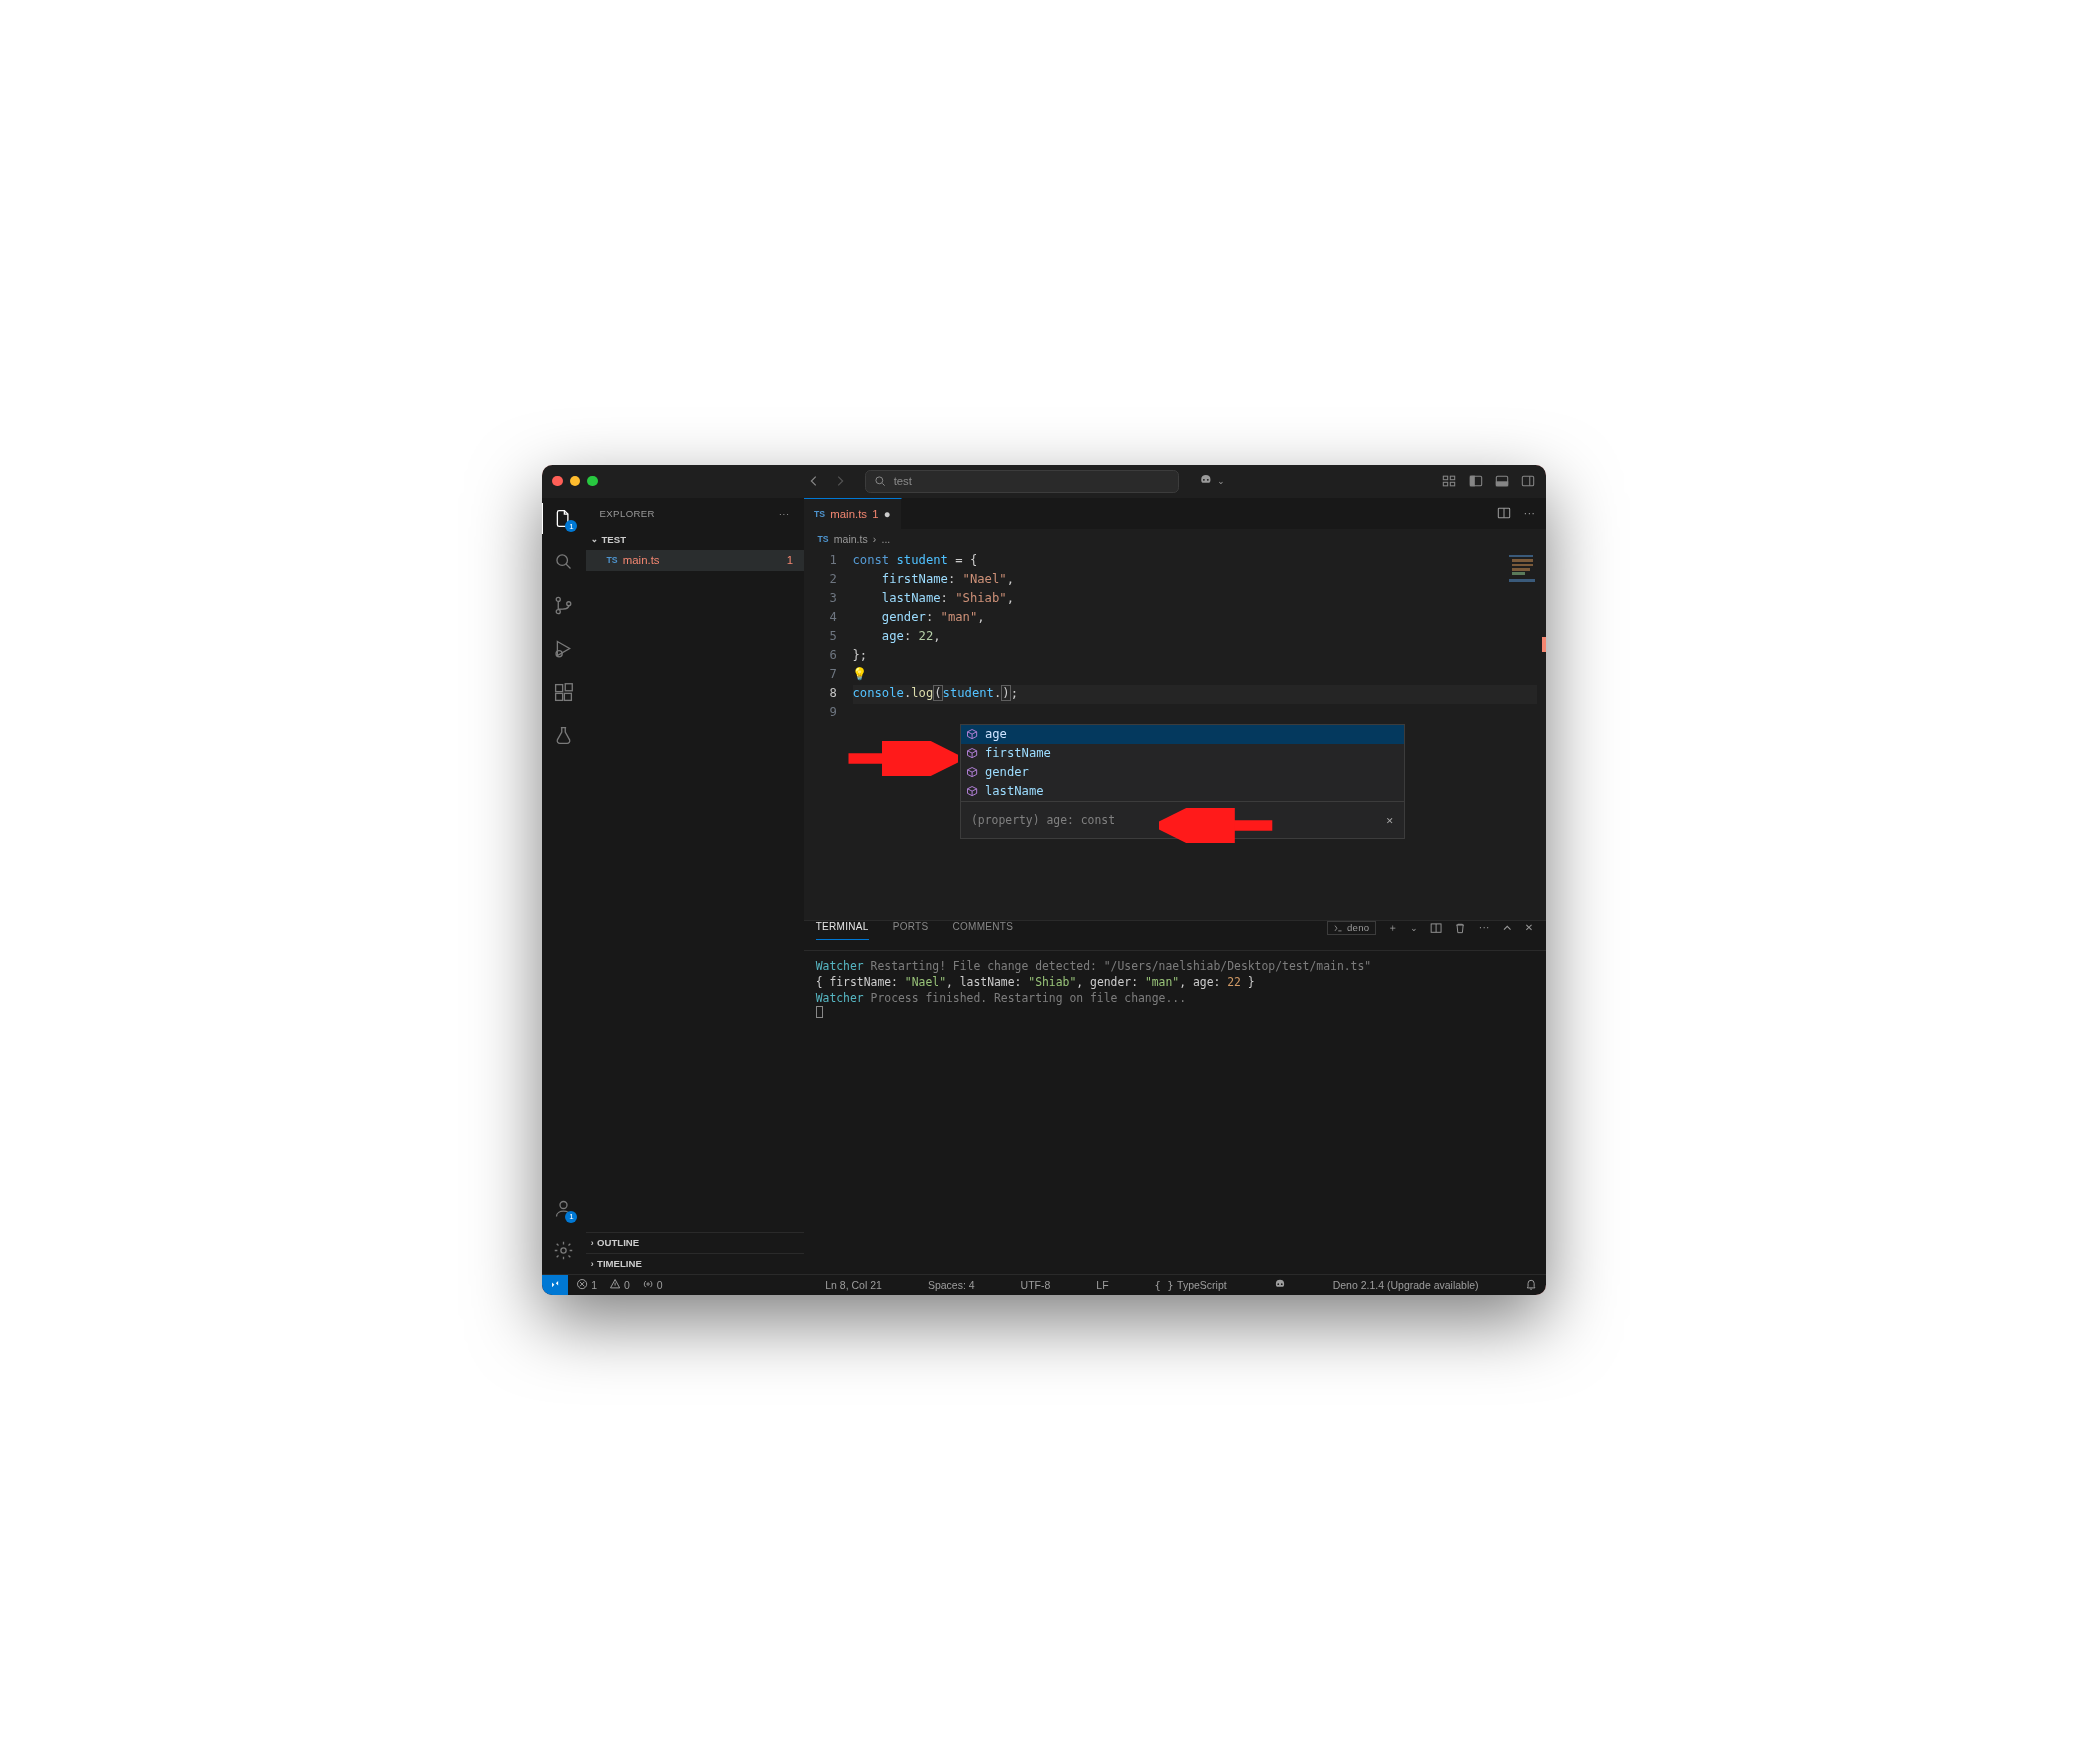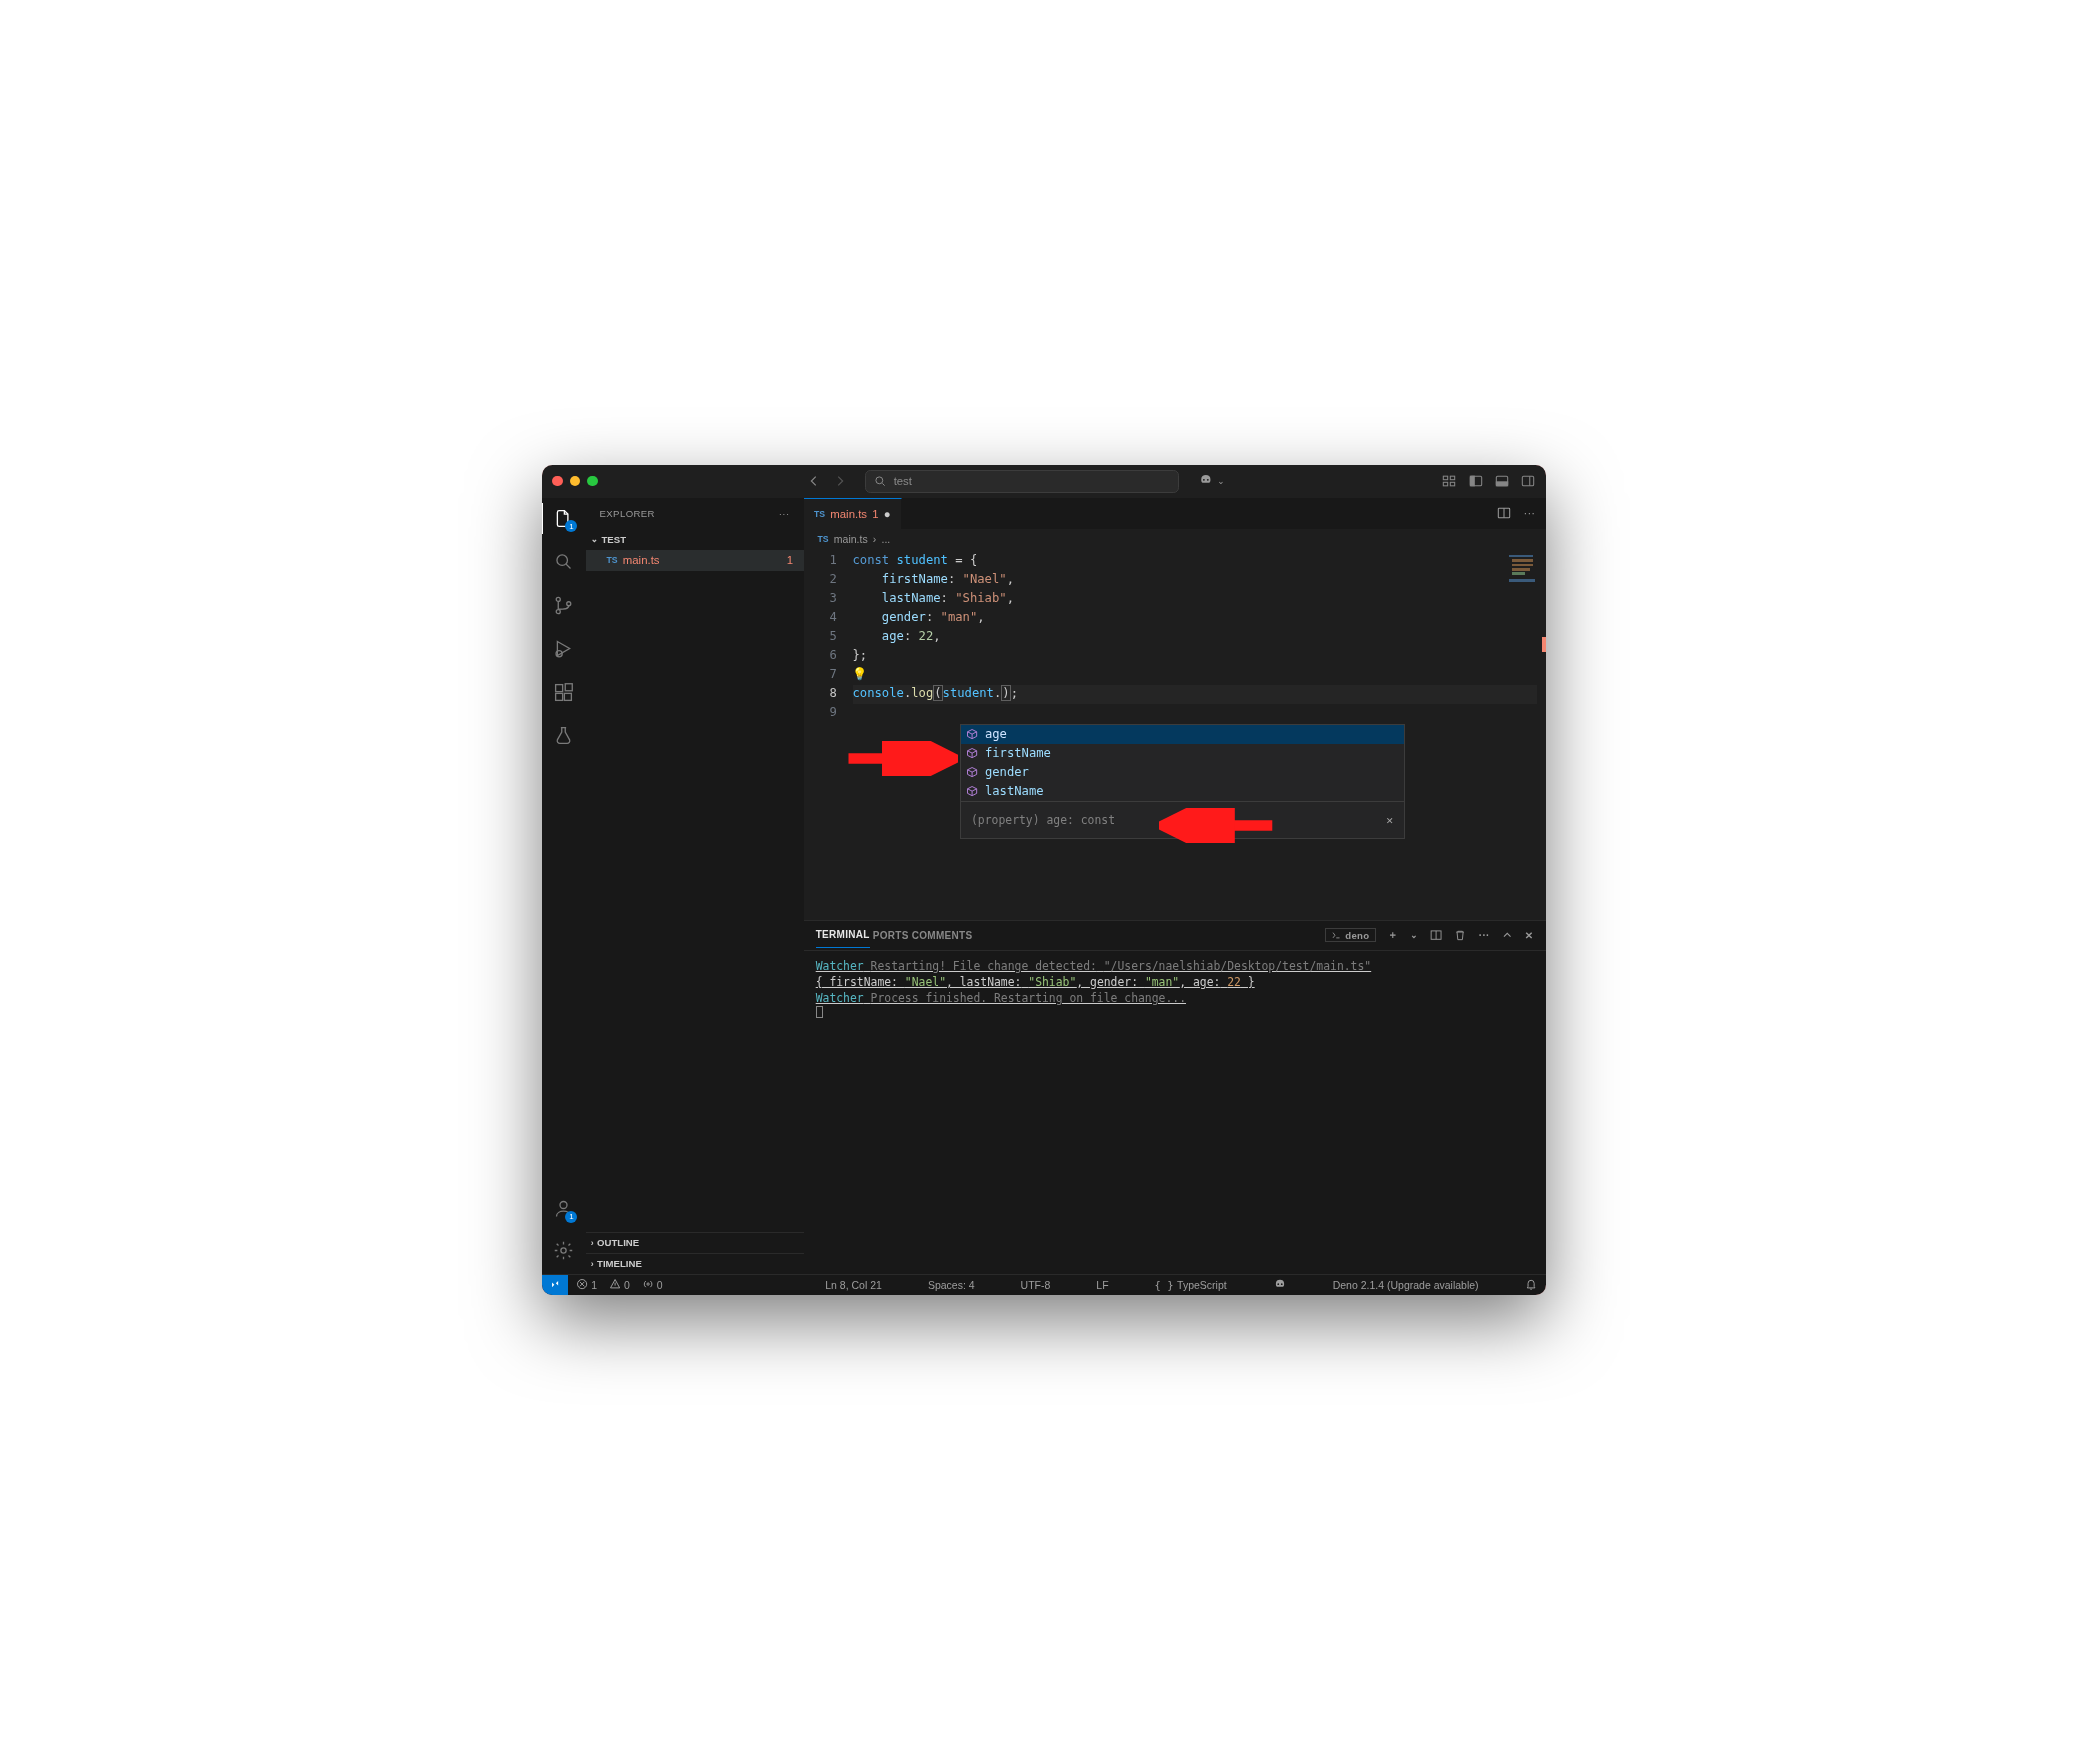--- a/index.html
+++ b/index.html
@@ -148,25 +148,25 @@
 
 
 .arrow {
   position: absolute;
   z-index: 10;
 }
 .arrow svg { display: block; }
 
 
 .panel { height: 354px; border-top: 0.9px solid #2a2a2a; display: flex; flex-direction: column; background: #181818; }
-.panel-tabs { height: 30px; display: flex; align-items: center; padding: 0 12.2px; gap: 3px; font-size: 10px; color: #888; letter-spacing: 0.3px; border-bottom: 0.9px solid #2a2a2a; font-weight: bold; }
+.panel-tabs { height: 30px; display: flex; align-items: flex-start; padding: 0 12.2px; gap: 24px; font-size: 10px; color: #888; letter-spacing: 0.3px; border-bottom: 0.9px solid #2a2a2a; }
 .panel-tab.active { color: #e7e7e7; border-bottom: 0.9px solid #0078d4; padding-bottom: 7px; margin-bottom: -7.9px;}
 .panel-actions { margin-left: auto; display: flex; align-items: center; gap: 12.2px; color: #9a9a9a; }
 .deno-chip { border: 0.9px solid #3c3c3c; border-radius: 0; padding: 0.9px 5.2px; display: flex; gap: 3.5px; align-items: center; font-size: 9.6px; }
-.terminal-body { flex: 1; padding: 8.7px 12.2px; font-family: Menlo, Consolas, monospace; font-size: 11.4px; line-height: 15.7px; color: #cccccc; overflow: hidden; text-decoration: underline; }
+.terminal-body { flex: 1; padding: 8.7px 12.2px; font-family: Menlo, Consolas, monospace; font-size: 11.4px; line-height: 15.7px; color: #cccccc; overflow: hidden; }
 .t-watch { color: #56b6c2; }
 .t-gray { color: #7d7d7d; }
 .t-str { color: #98c379; }
 .t-num { color: #d19a66; }
 .t-cursor { display: inline-block; width: 7px; height: 12.2px; border: 0.9px solid #888; }
 
 
 .statusbar { height: 21px; background: #181818; border-top: 0.9px solid #2a2a2a; display: flex; align-items: center; font-size: 10.5px; color: #9e9e9e; }
 .status-remote { background: #0078d4; color: #fff; height: 100%; display: flex; align-items: center; padding: 0 7px; }
 .status-group { display: flex; gap: 12.2px; align-items: center; padding: 0 8.7px; }

